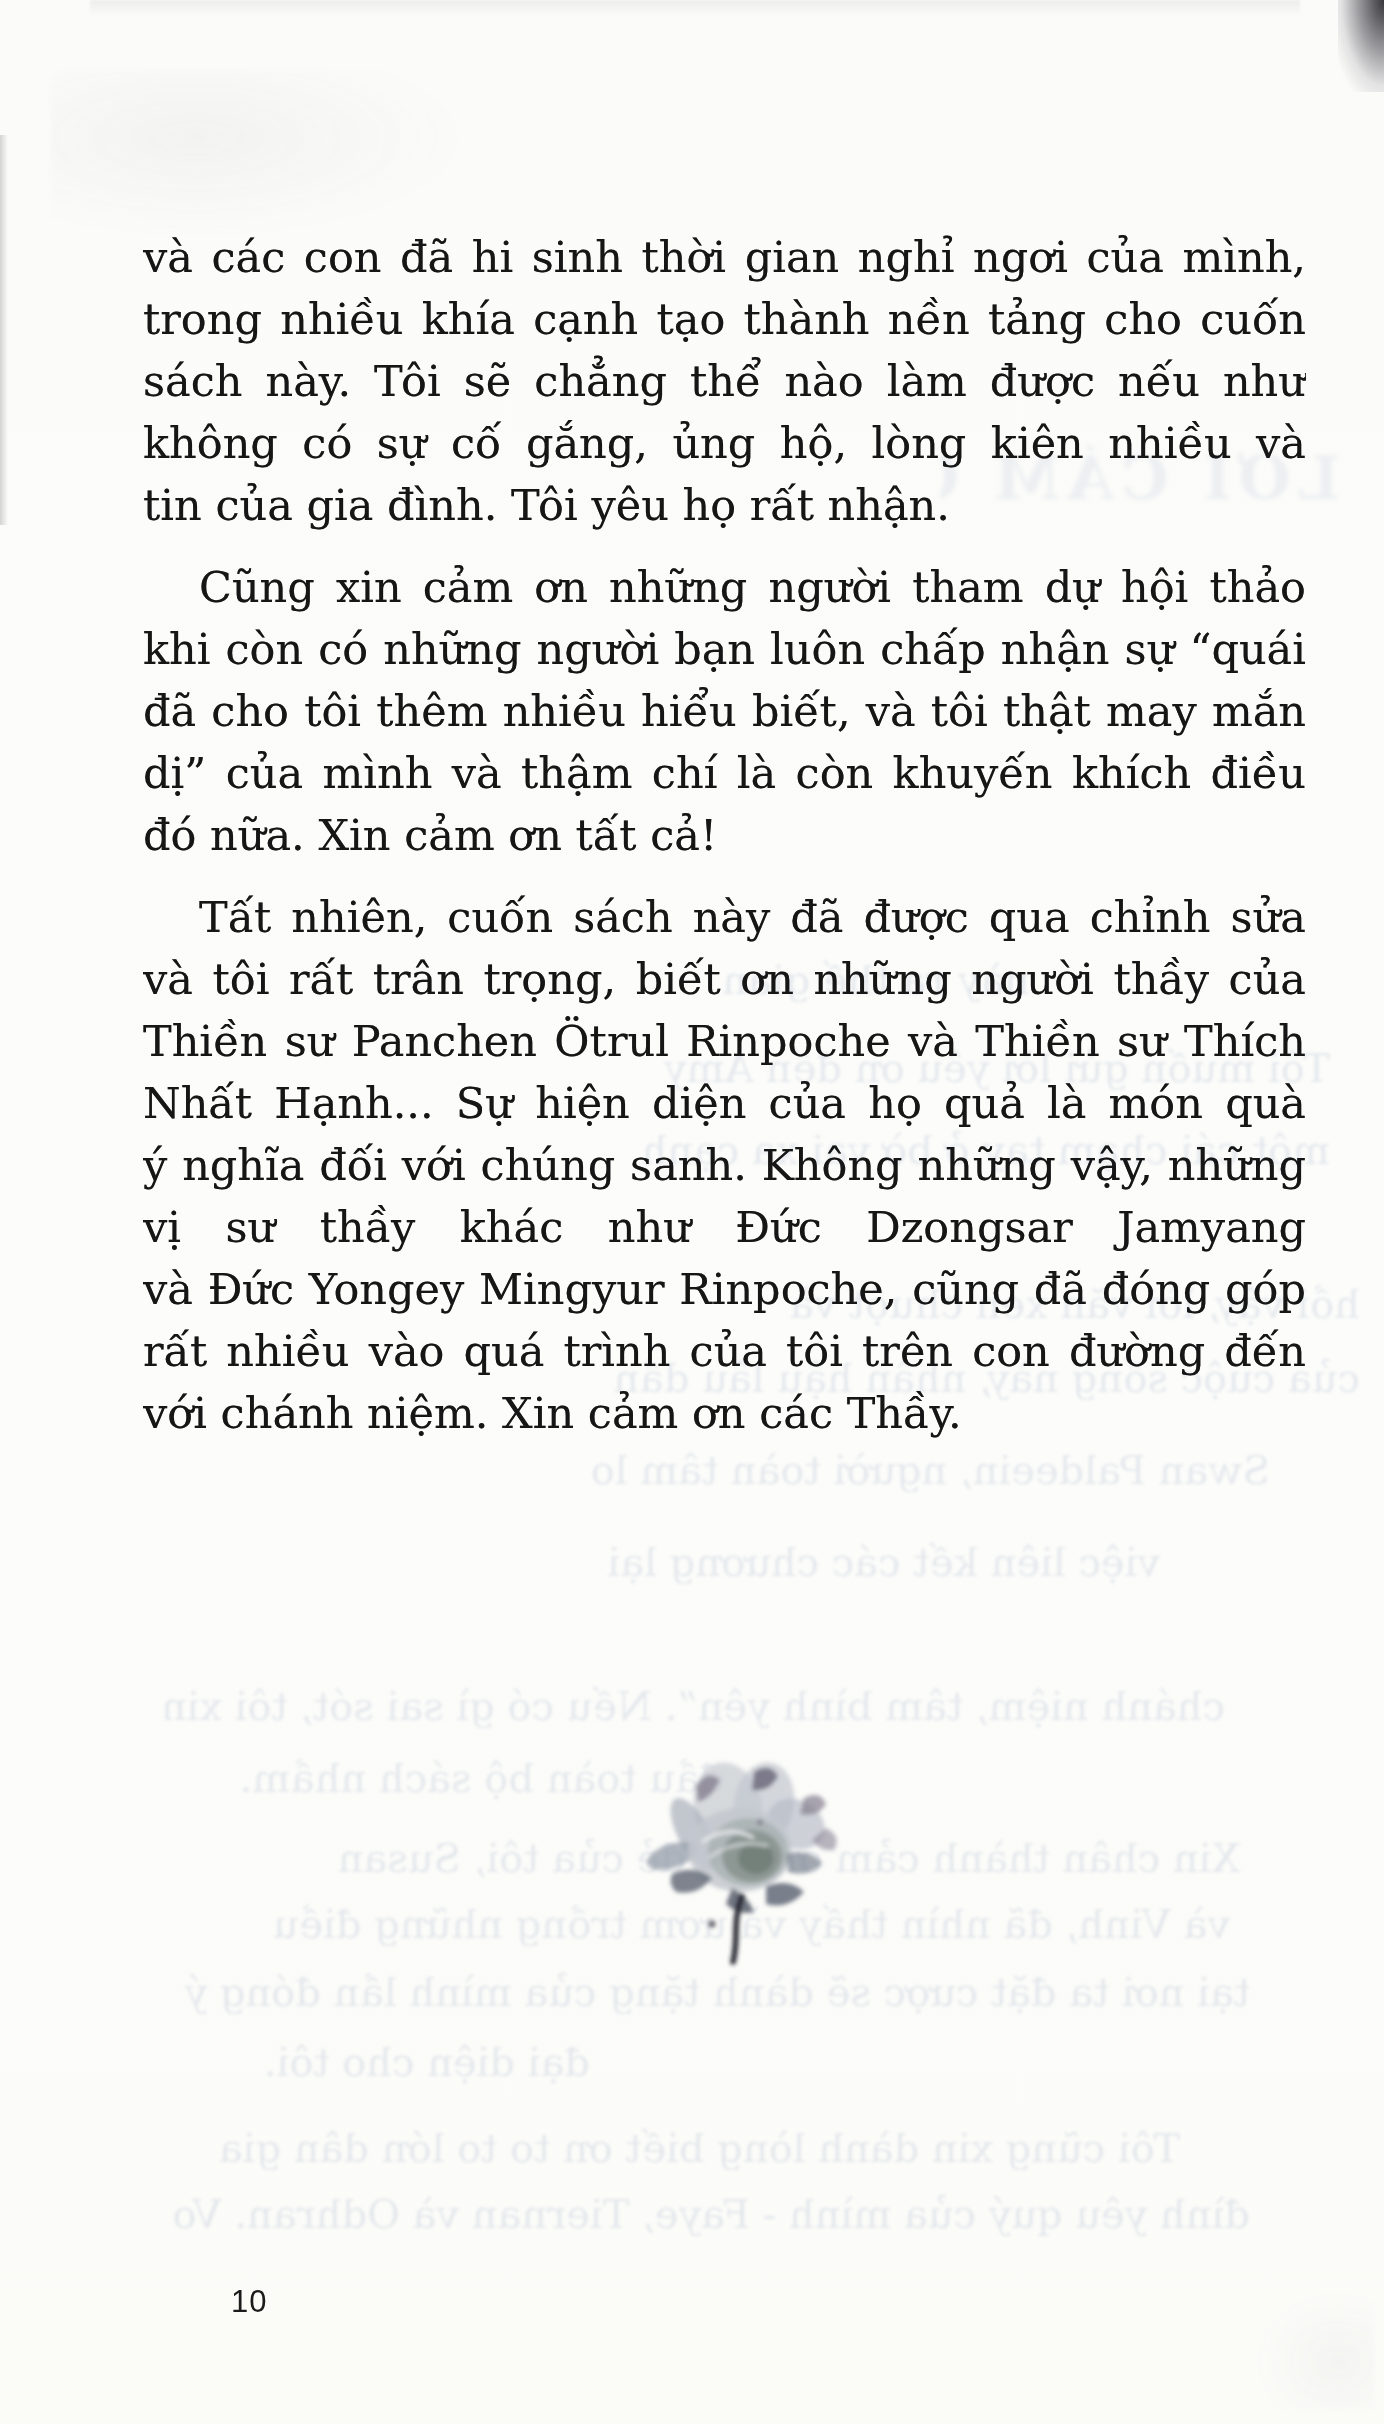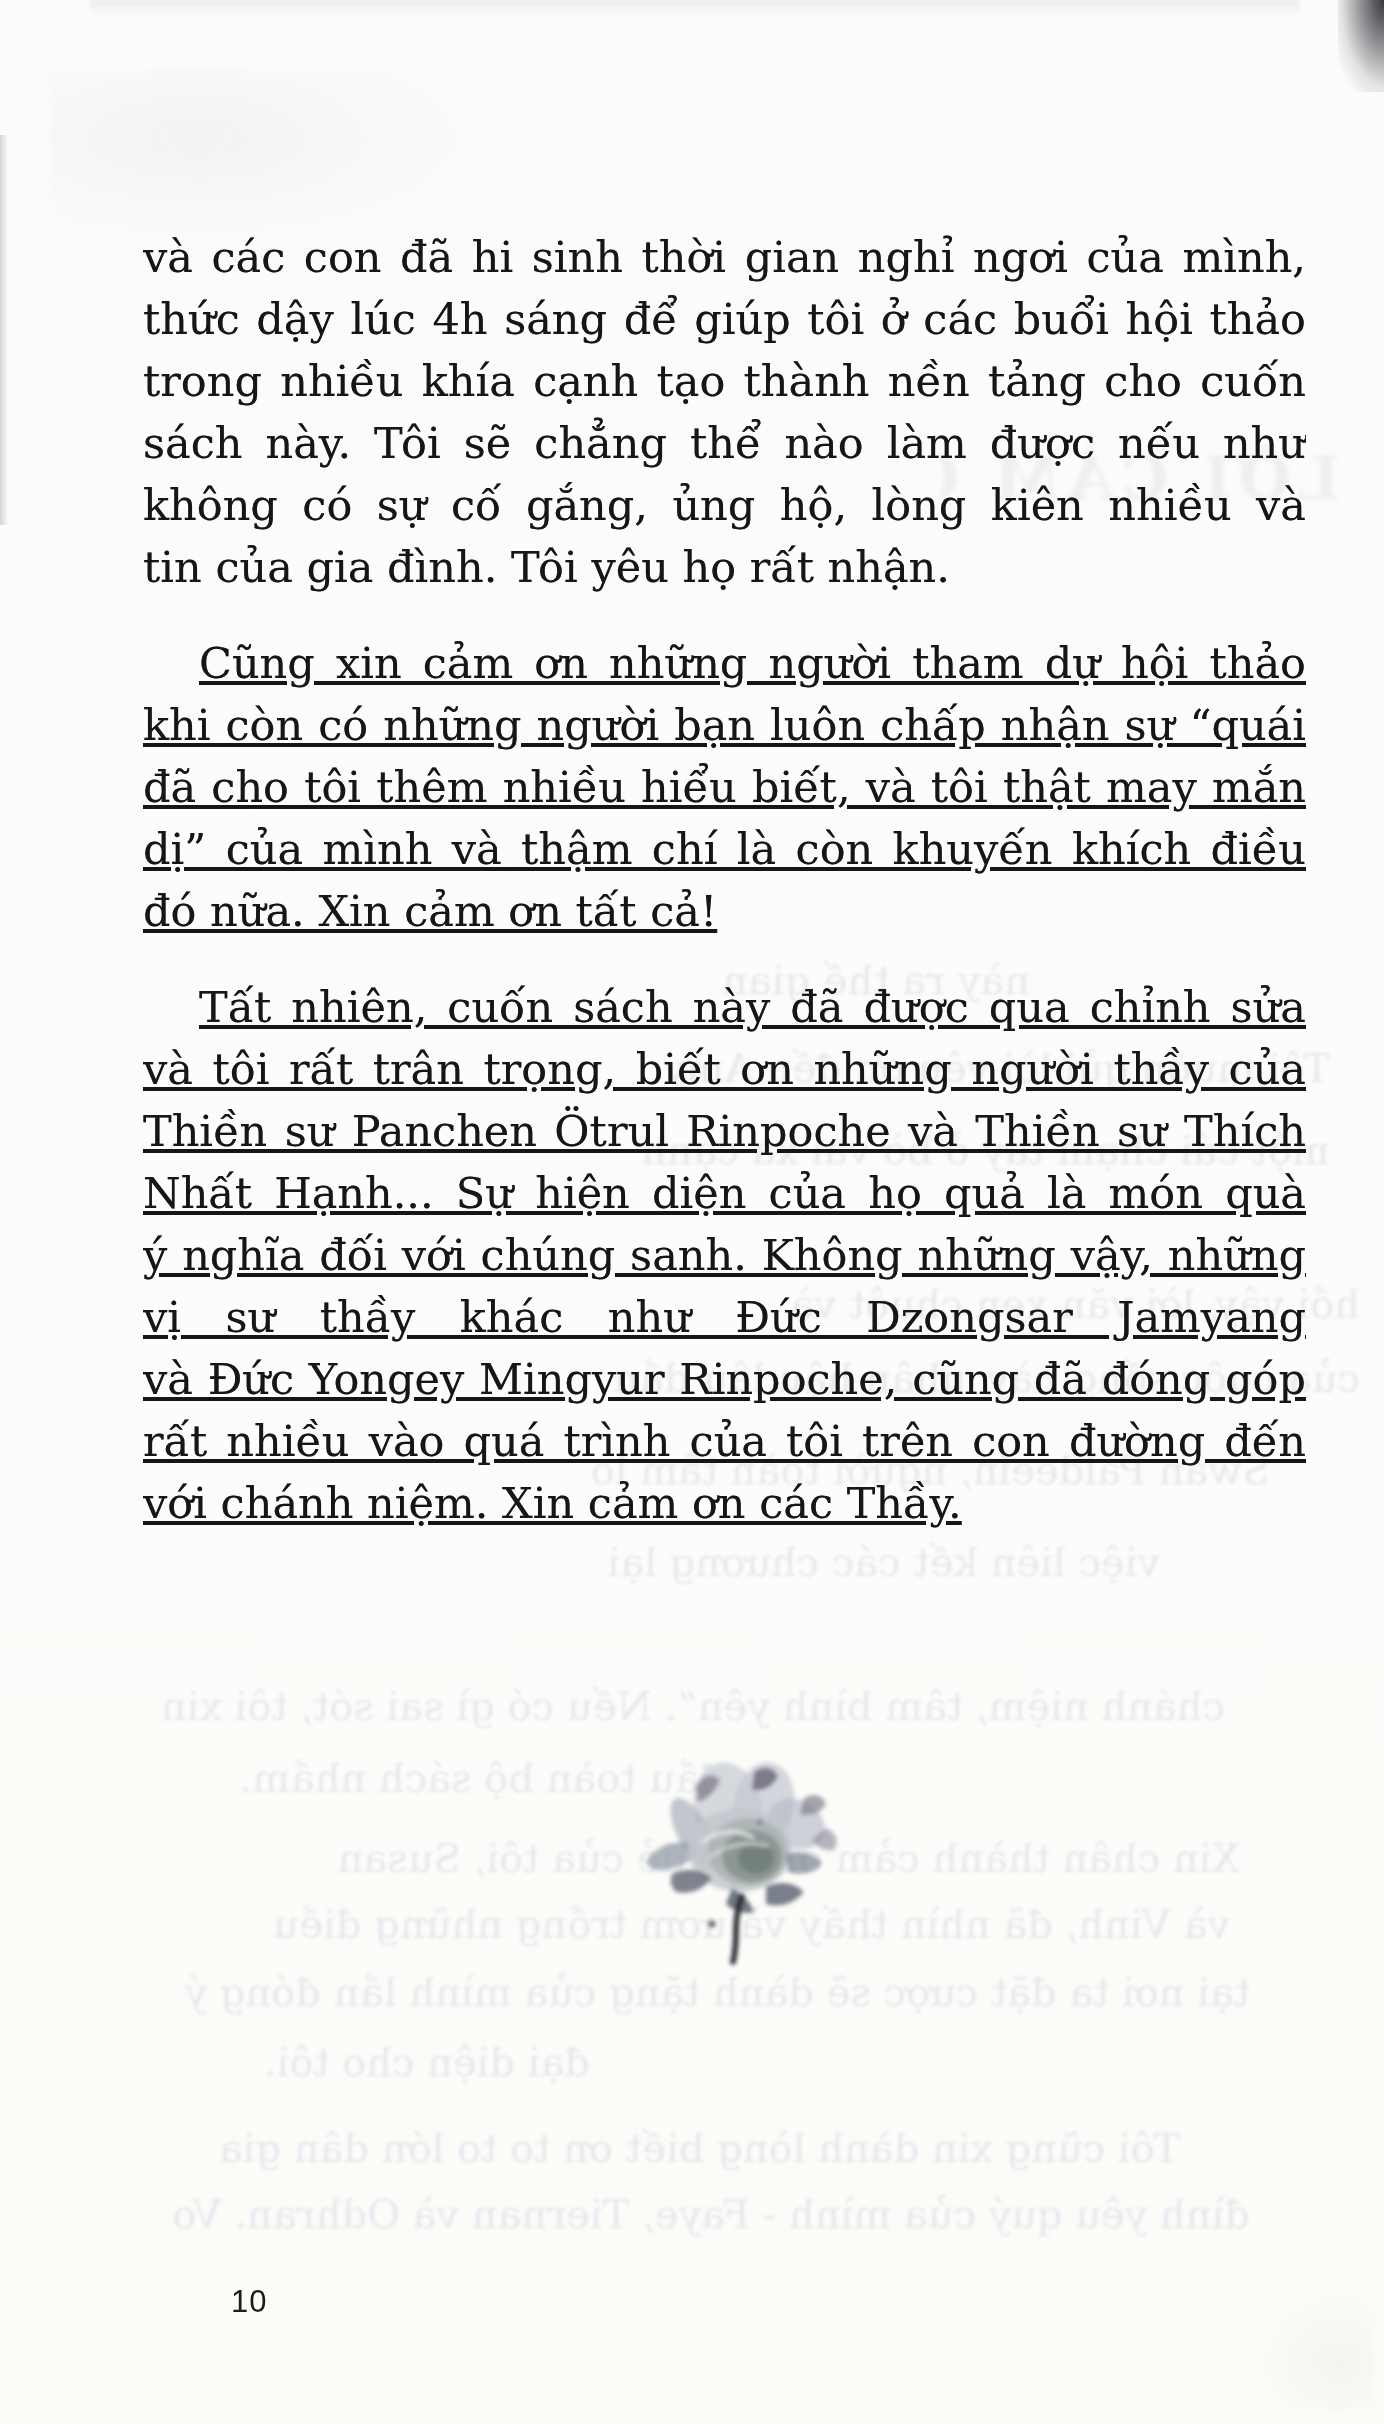--- a/index.html
+++ b/index.html
@@ -54,21 +54,21 @@
   }
 
   
   .text-block{
     position:absolute;left:143px;top:226px;width:1163px;z-index:2;
     color:#161616;
     font-size:43px;
     text-shadow:0 0 .6px rgba(10,10,10,.55);
   }
   .para{margin:0;padding:0;}
-  .para + .para{margin-top:34px;text-decoration:underline;}
+  .para + .para{margin-top:20px;}
   .line{
     height:62px;line-height:62px;
     overflow:hidden;
     text-align:justify;text-align-last:justify;
   }
   .line.last{text-align-last:left;}
   .line.indent{text-indent:56px;}
 
   
   .lotus{position:absolute;left:636px;top:1746px;width:218px;height:232px;z-index:2;}
@@ -106,21 +106,20 @@
     <div class="bleed" style="top:1902px;left:170px;width:1060px;">và Vinh, đã nhìn thấy và ươm trồng những điều</div>
     <div class="bleed" style="top:1970px;left:170px;width:1080px;">tại nơi ta đặt cược sẽ dành tặng của mình lần đóng ý</div>
     <div class="bleed" style="top:2040px;left:170px;width:420px;">đại diện cho tôi.</div>
     <div class="bleed" style="top:2126px;left:180px;width:1000px;">Tôi cũng xin dành lòng biết ơn to to lớn dân gia</div>
     <div class="bleed" style="top:2192px;left:170px;width:1080px;">đình yêu quý của mình - Faye, Tiernan và Odhran. Vo</div>
   </div>
 
   <div class="text-block">
     <div class="para">
       <div class="line">và các con đã hi sinh thời gian nghỉ ngơi của mình,</div>
-      <div class="line">thức dậy lúc 4h sáng để giúp tôi ở các buổi hội thảo</div>
       <div class="line">trong nhiều khía cạnh tạo thành nền tảng cho cuốn</div>
       <div class="line">sách này. Tôi sẽ chẳng thể nào làm được nếu như</div>
       <div class="line">không có sự cố gắng, ủng hộ, lòng kiên nhiều và lòng</div>
       <div class="line last">tin của gia đình. Tôi yêu họ rất nhận.</div>
     </div>
     <div class="para">
       <div class="line indent">Cũng xin cảm ơn những người tham dự hội thảo</div>
       <div class="line">khi còn có những người bạn luôn chấp nhận sự “quái</div>
       <div class="line">đã cho tôi thêm nhiều hiểu biết, và tôi thật may mắn</div>
       <div class="line">dị” của mình và thậm chí là còn khuyến khích điều</div>

